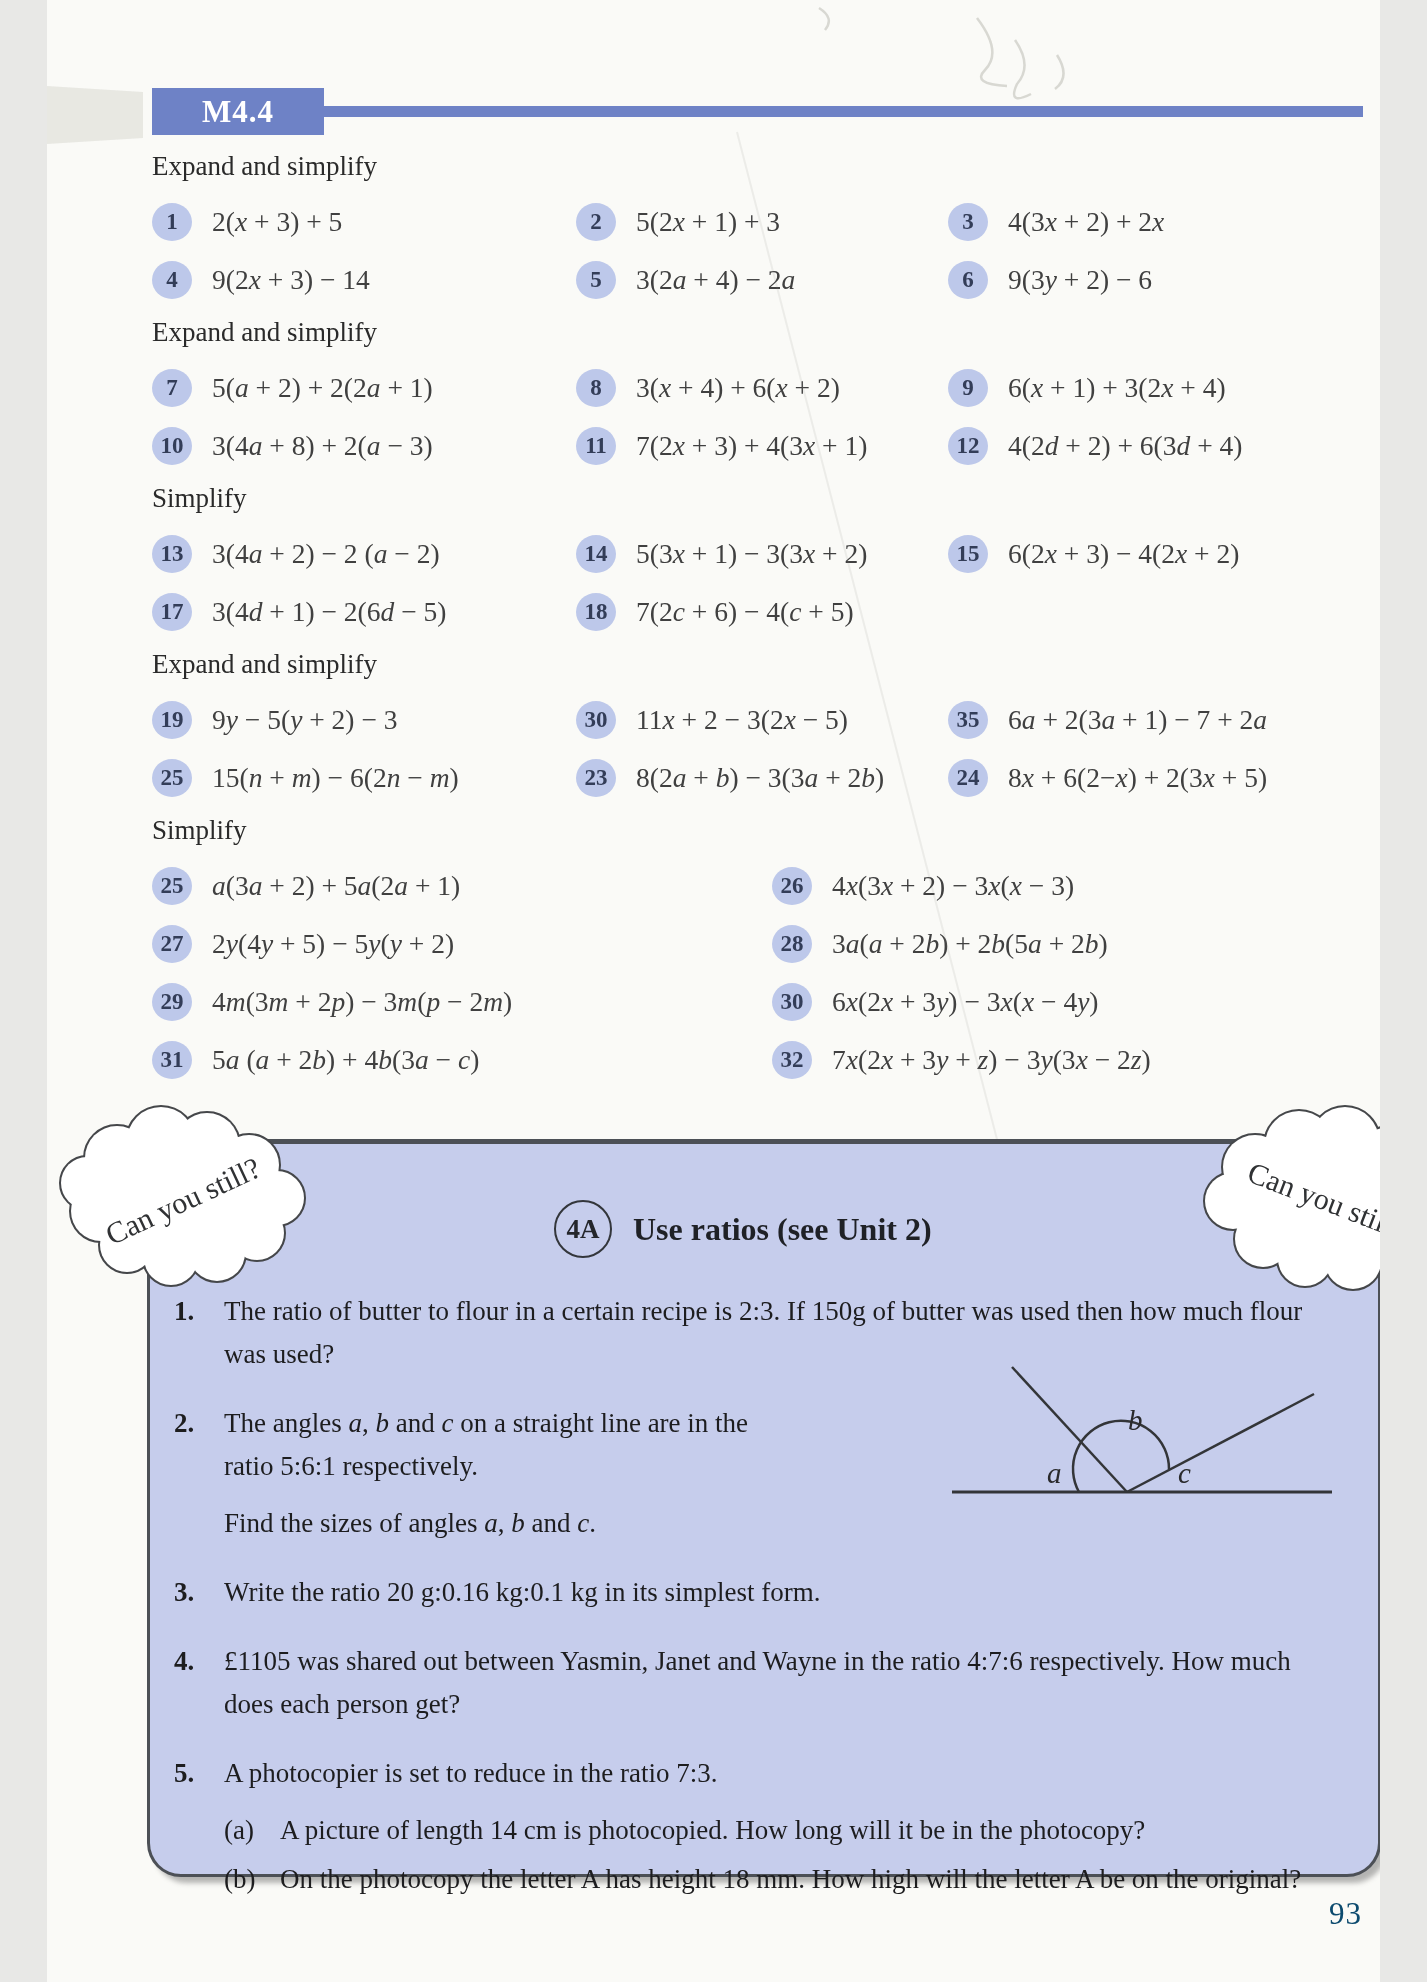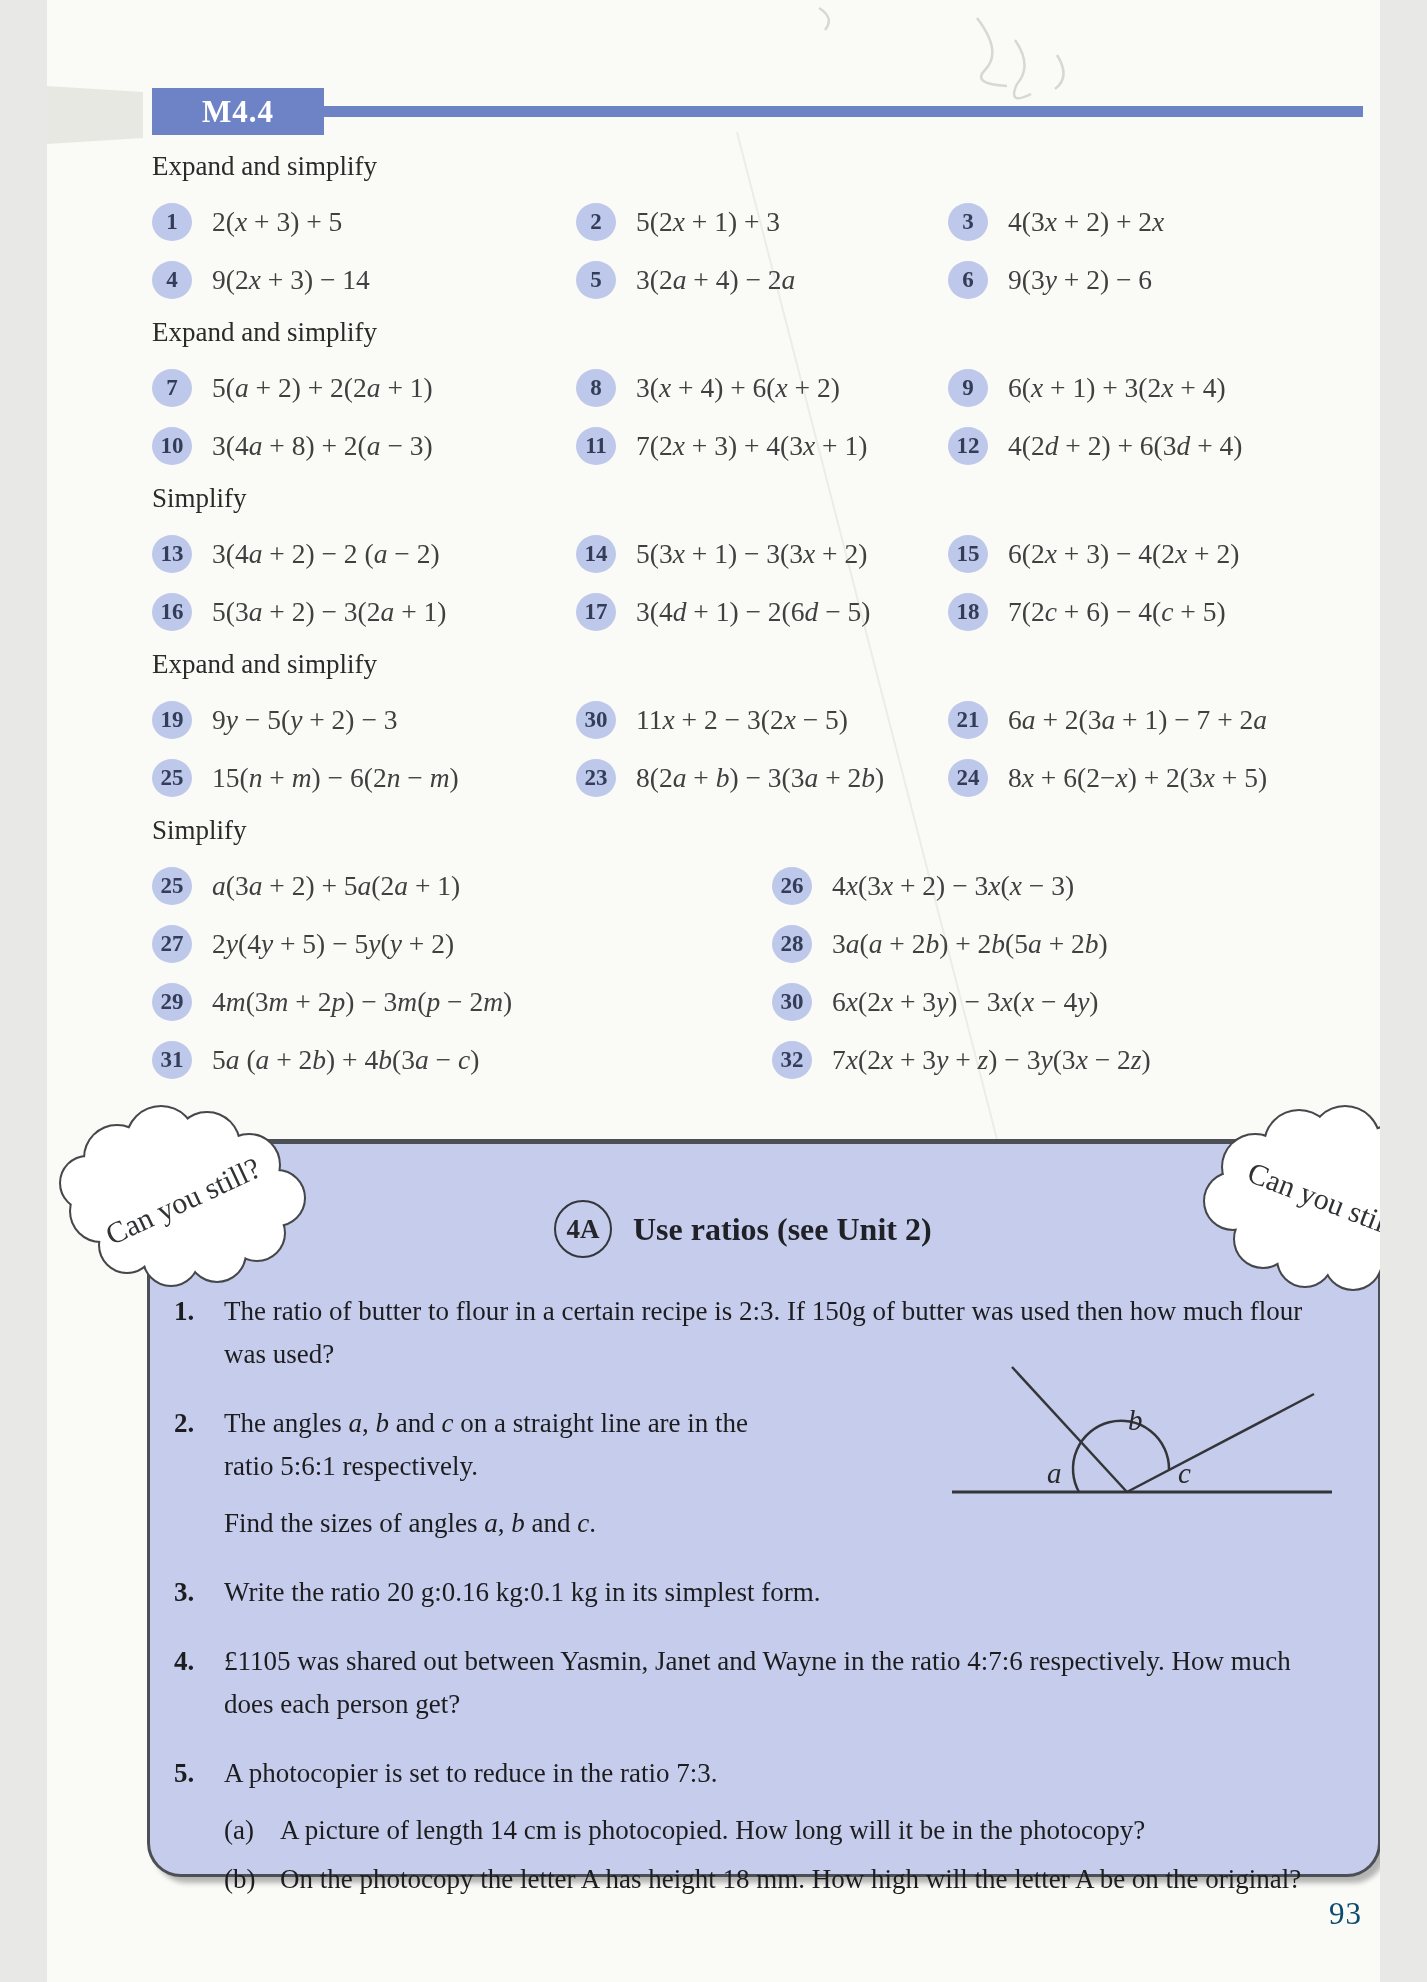--- a/index.html
+++ b/index.html
@@ -155,44 +155,40 @@
         </div>
         <div class="problem">
           <span class="badge">14</span>
           <span class="expr">5(3<i>x</i> + 1) − 3(3<i>x</i> + 2)</span>
         </div>
         <div class="problem">
           <span class="badge">15</span>
           <span class="expr">6(2<i>x</i> + 3) − 4(2<i>x</i> + 2)</span>
         </div>
         <div class="problem">
-          <span class="badge">16</span>
-          <span class="expr">5(3<i>a</i> + 2)  − 3(2<i>a</i> + 1)</span>
-        </div>
-        <div class="problem">
           <span class="badge">17</span>
           <span class="expr">3(4<i>d</i> + 1) − 2(6<i>d</i> − 5)</span>
         </div>
         <div class="problem">
           <span class="badge">18</span>
           <span class="expr">7(2<i>c</i> + 6) − 4(<i>c</i> + 5)</span>
         </div>
       </div>
       <div class="section-label">Expand and simplify</div>
       <div class="problem-grid cols3">
         <div class="problem">
           <span class="badge">19</span>
           <span class="expr">9<i>y</i> − 5(<i>y</i> + 2) − 3</span>
         </div>
         <div class="problem">
           <span class="badge">30</span>
           <span class="expr">11<i>x</i> + 2 − 3(2<i>x</i> − 5)</span>
         </div>
         <div class="problem">
-          <span class="badge">21</span>
+          <span class="badge">35</span>
           <span class="expr">6<i>a</i> + 2(3<i>a</i> + 1) − 7 + 2<i>a</i></span>
         </div>
         <div class="problem">
           <span class="badge">25</span>
           <span class="expr">15(<i>n</i> + <i>m</i>) − 6(2<i>n</i> − <i>m</i>)</span>
         </div>
         <div class="problem">
           <span class="badge">23</span>
           <span class="expr">8(2<i>a</i> + <i>b</i>) − 3(3<i>a</i> + 2<i>b</i>)</span>
         </div>

